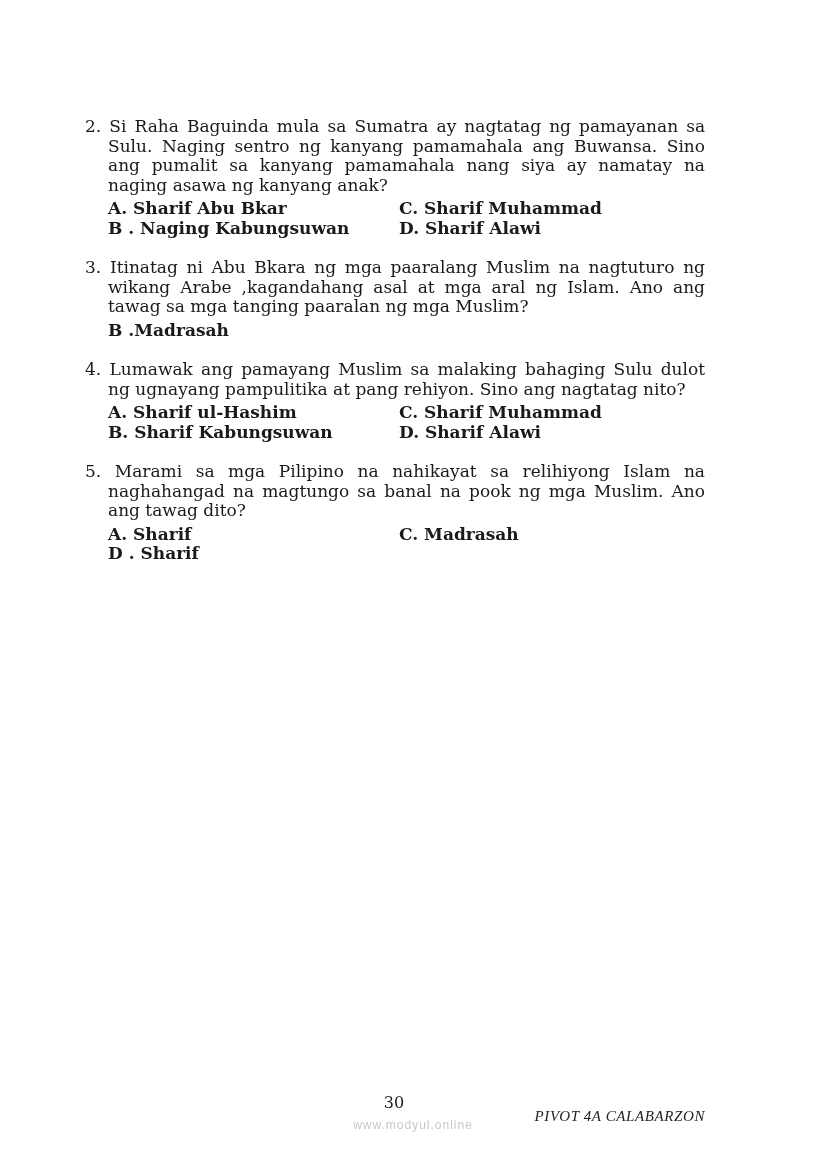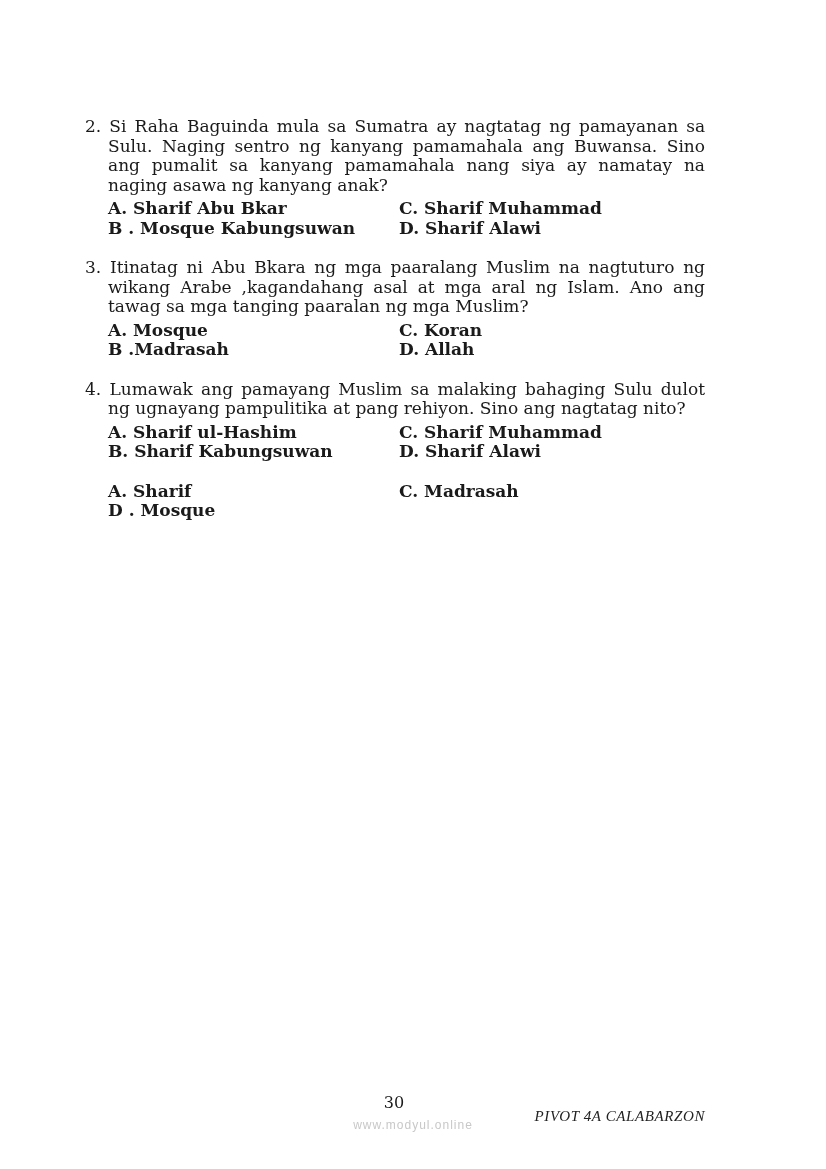--- a/index.html
+++ b/index.html
@@ -90,62 +90,58 @@
   <div class="content">
 
     <section class="question">
       <p class="qtext"><span>2.</span> <span>Si Raha Baguinda mula sa Sumatra ay nagtatag ng pamayanan sa Sulu. Naging sentro ng kanyang pamamahala ang Buwansa. Sino ang pumalit sa kanyang pamamahala nang siya ay namatay na naging asawa ng kanyang anak?</span></p>
       <div class="options">
         <div class="opt-row">
           <span class="opt-left">A. Sharif Abu Bkar</span>
           <span class="opt-right">C. Sharif Muhammad</span>
         </div>
         <div class="opt-row">
-          <span class="opt-left">B . Mosque Kabungsuwan</span>
+          <span class="opt-left">B . Naging Kabungsuwan</span>
           <span class="opt-right">D. Sharif Alawi</span>
         </div>
       </div>
     </section>
 
     <section class="question">
       <p class="qtext"><span>3.</span> <span>Itinatag ni Abu Bkara ng mga paaralang Muslim na nagtuturo ng wikang Arabe ,kagandahang asal at mga aral ng Islam. Ano ang tawag sa mga tanging paaralan ng mga Muslim?</span></p>
       <div class="options">
         <div class="opt-row">
-          <span class="opt-left">A. Mosque</span>
-          <span class="opt-right">C. Koran</span>
-        </div>
-        <div class="opt-row">
           <span class="opt-left">B .Madrasah</span>
-          <span class="opt-right">D. Allah</span>
         </div>
       </div>
     </section>
 
     <section class="question">
       <p class="qtext"><span>4.</span> <span>Lumawak ang pamayang Muslim sa malaking bahaging Sulu dulot ng ugnayang pampulitika at pang rehiyon. Sino ang nagtatag nito?</span></p>
       <div class="options">
         <div class="opt-row">
           <span class="opt-left">A. Sharif ul-Hashim</span>
           <span class="opt-right">C. Sharif Muhammad</span>
         </div>
         <div class="opt-row">
           <span class="opt-left">B. Sharif Kabungsuwan</span>
           <span class="opt-right">D. Sharif Alawi</span>
         </div>
       </div>
     </section>
 
     <section class="question">
+      <p class="qtext"><span>5.</span> <span>Marami sa mga Pilipino na nahikayat sa relihiyong Islam na naghahangad na magtungo sa banal na pook ng mga Muslim. Ano ang tawag dito?</span></p>
       <div class="options">
         <div class="opt-row">
           <span class="opt-left">A. Sharif</span>
           <span class="opt-right">C. Madrasah</span>
         </div>
         <div class="opt-row">
-          <span class="opt-right">D . Mosque</span>
+          <span class="opt-right">D . Sharif</span>
         </div>
       </div>
     </section>
 
   </div>
 
   <div class="footer-brand">PIVOT 4A CALABARZON</div>
   <div class="page-number">30</div>
   <div class="watermark">www.modyul.online</div>
 

